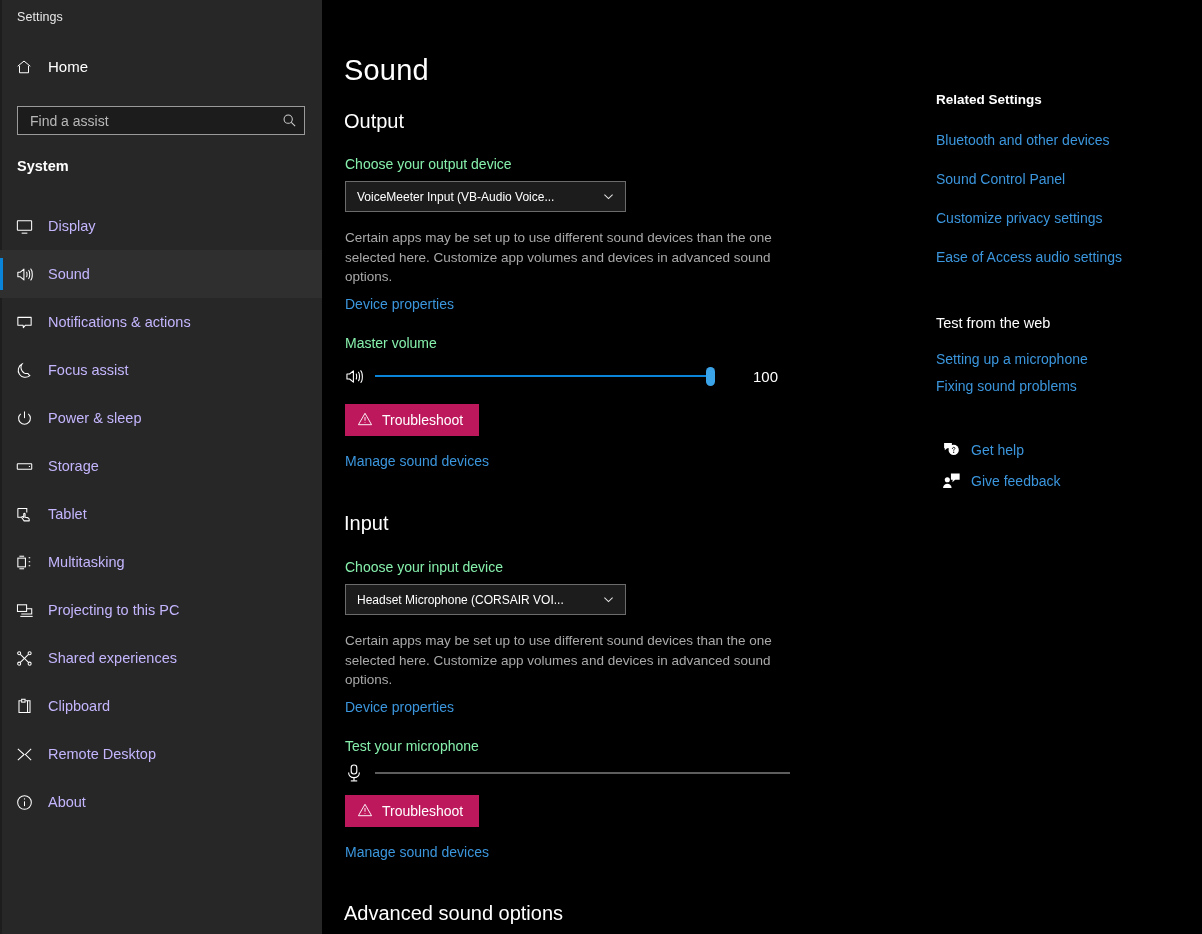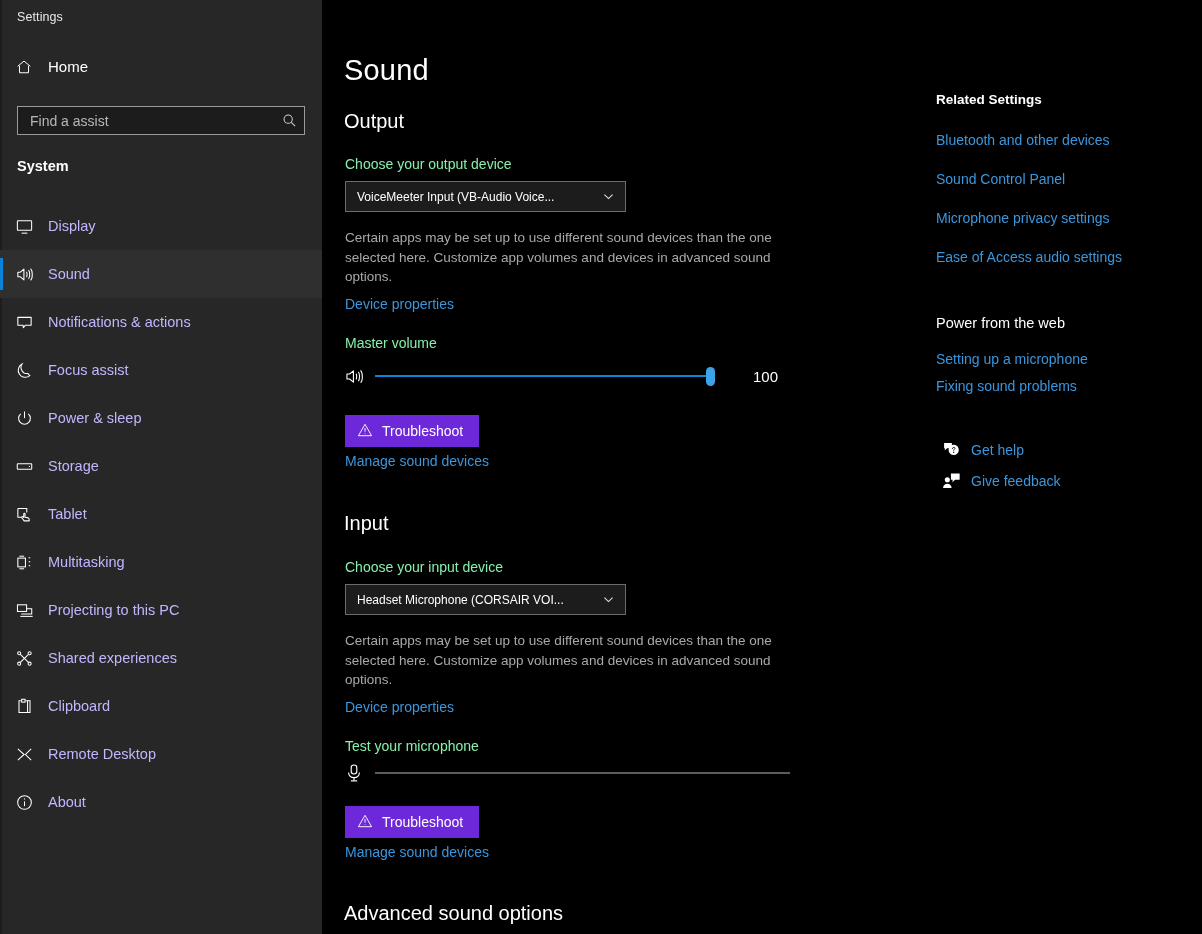--- a/index.html
+++ b/index.html
@@ -147,27 +147,26 @@
     width: 9px; height: 19px; border-radius: 5px;
     background: #3ba3e8;
   }
   .slider-val {
     margin-left: 38px; font-size: 15px; color: #ffffff;
   }
 
   .btn {
     position: absolute; left: 345px;
     height: 32px; padding: 0 16px 0 12px;
-    background: #6d28d9;
+    background: #be185d;
     border: none;
     display: flex; align-items: center; gap: 9px;
     color: #ffffff; font-size: 14px;
     font-family: "Liberation Sans", sans-serif;
     cursor: pointer;
-    margin-top: 11px;
   }
 
   
   #rightpanel { position: absolute; left: 936px; top: 0; width: 266px; height: 934px; }
   .rp-head {
     position: absolute; left: 0;
     font-size: 13.5px; font-weight: bold; color: #ffffff;
   }
   .rp-head.norm { font-weight: normal; font-size: 14.5px; }
   .rp-link {
@@ -494,24 +493,24 @@
     <div class="h2" style="top:902px">Advanced sound options</div>
 
   </div>
 
   <div id="rightpanel">
 
     <div class="rp-head" style="top:92px">Related Settings</div>
 
     <div class="rp-link" style="top:132px">Bluetooth and other devices</div>
     <div class="rp-link" style="top:171px">Sound Control Panel</div>
-    <div class="rp-link" style="top:210px">Microphone privacy settings</div>
+    <div class="rp-link" style="top:210px">Customize privacy settings</div>
     <div class="rp-link" style="top:249px">Ease of Access audio settings</div>
 
-    <div class="rp-head norm" style="top:315px">Power from the web</div>
+    <div class="rp-head norm" style="top:315px">Test from the web</div>
 
     <div class="rp-link" style="top:351px">Setting up a microphone</div>
     <div class="rp-link" style="top:378px">Fixing sound problems</div>
 
     <div class="rp-iconlink" style="top:441px">
       <span class="ri">
         <svg width="19" height="18" viewBox="0 0 20 19" fill="none">
           <path d="M2.2 2.2h8.2v5.4H5.4L2.9 9.7l.1-2.1H2.2z" fill="#ffffff"></path>
           <circle cx="12.3" cy="9.4" r="5.4" fill="#ffffff"></circle>
           <path d="M10.9 7.9c0-1.6 2.7-1.7 2.7-.2 0 1-1.3 1-1.3 2.1" stroke="#111111" stroke-width="1" fill="none" stroke-linecap="round"></path>

